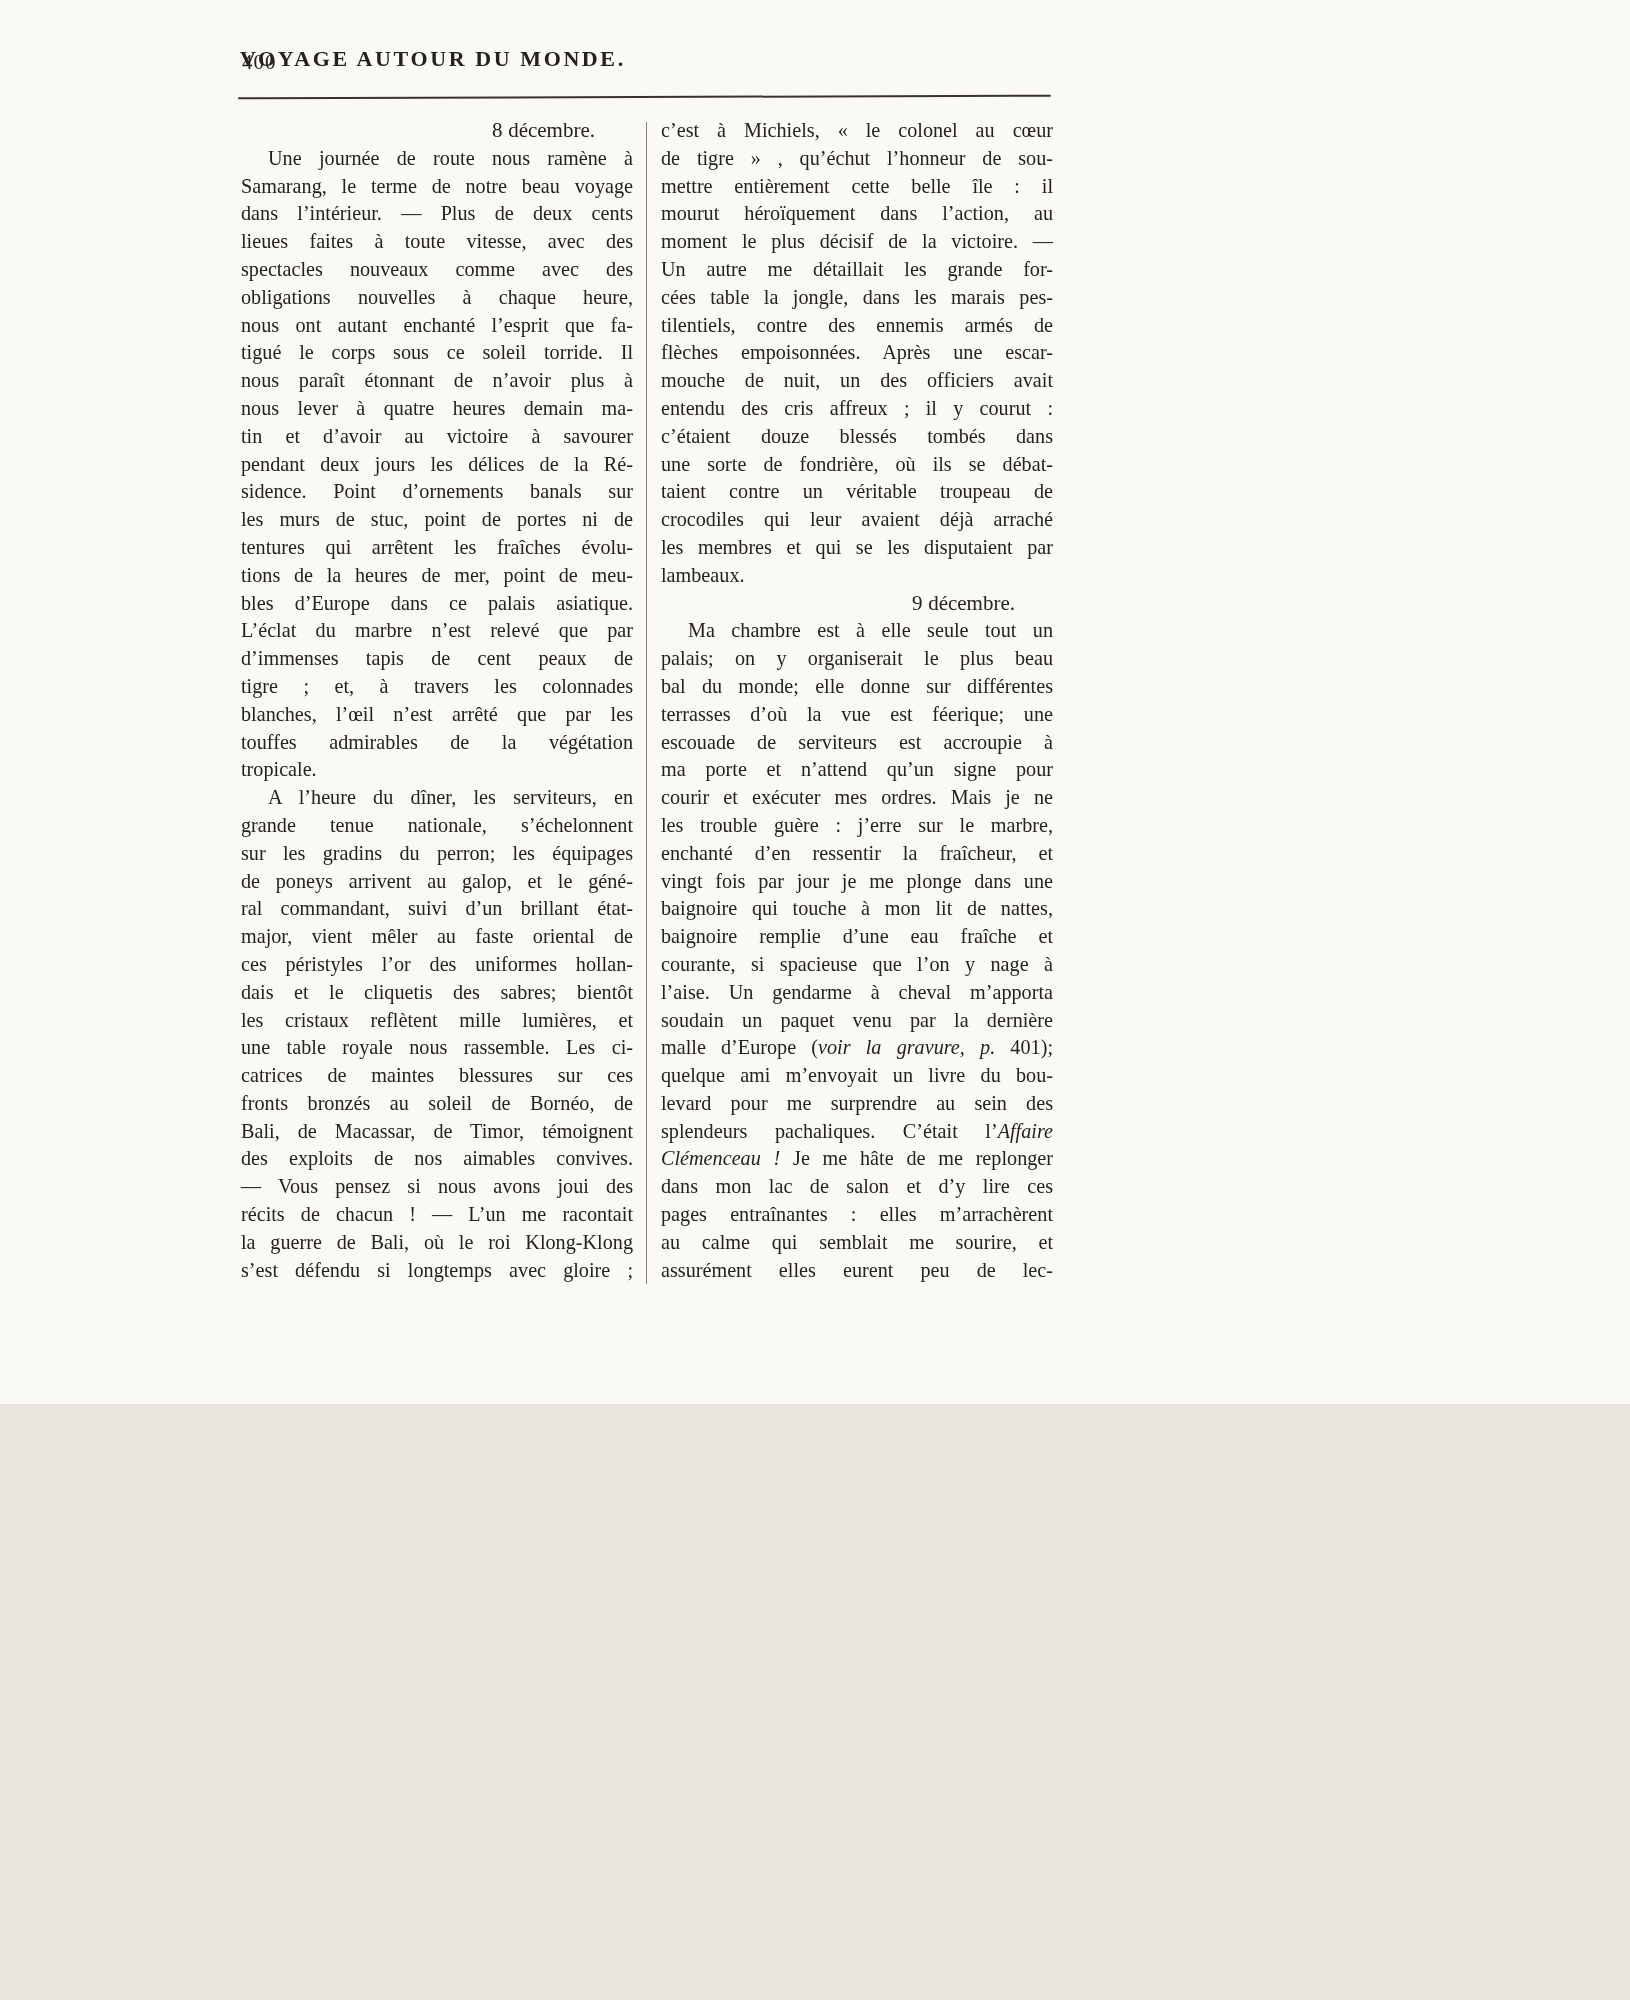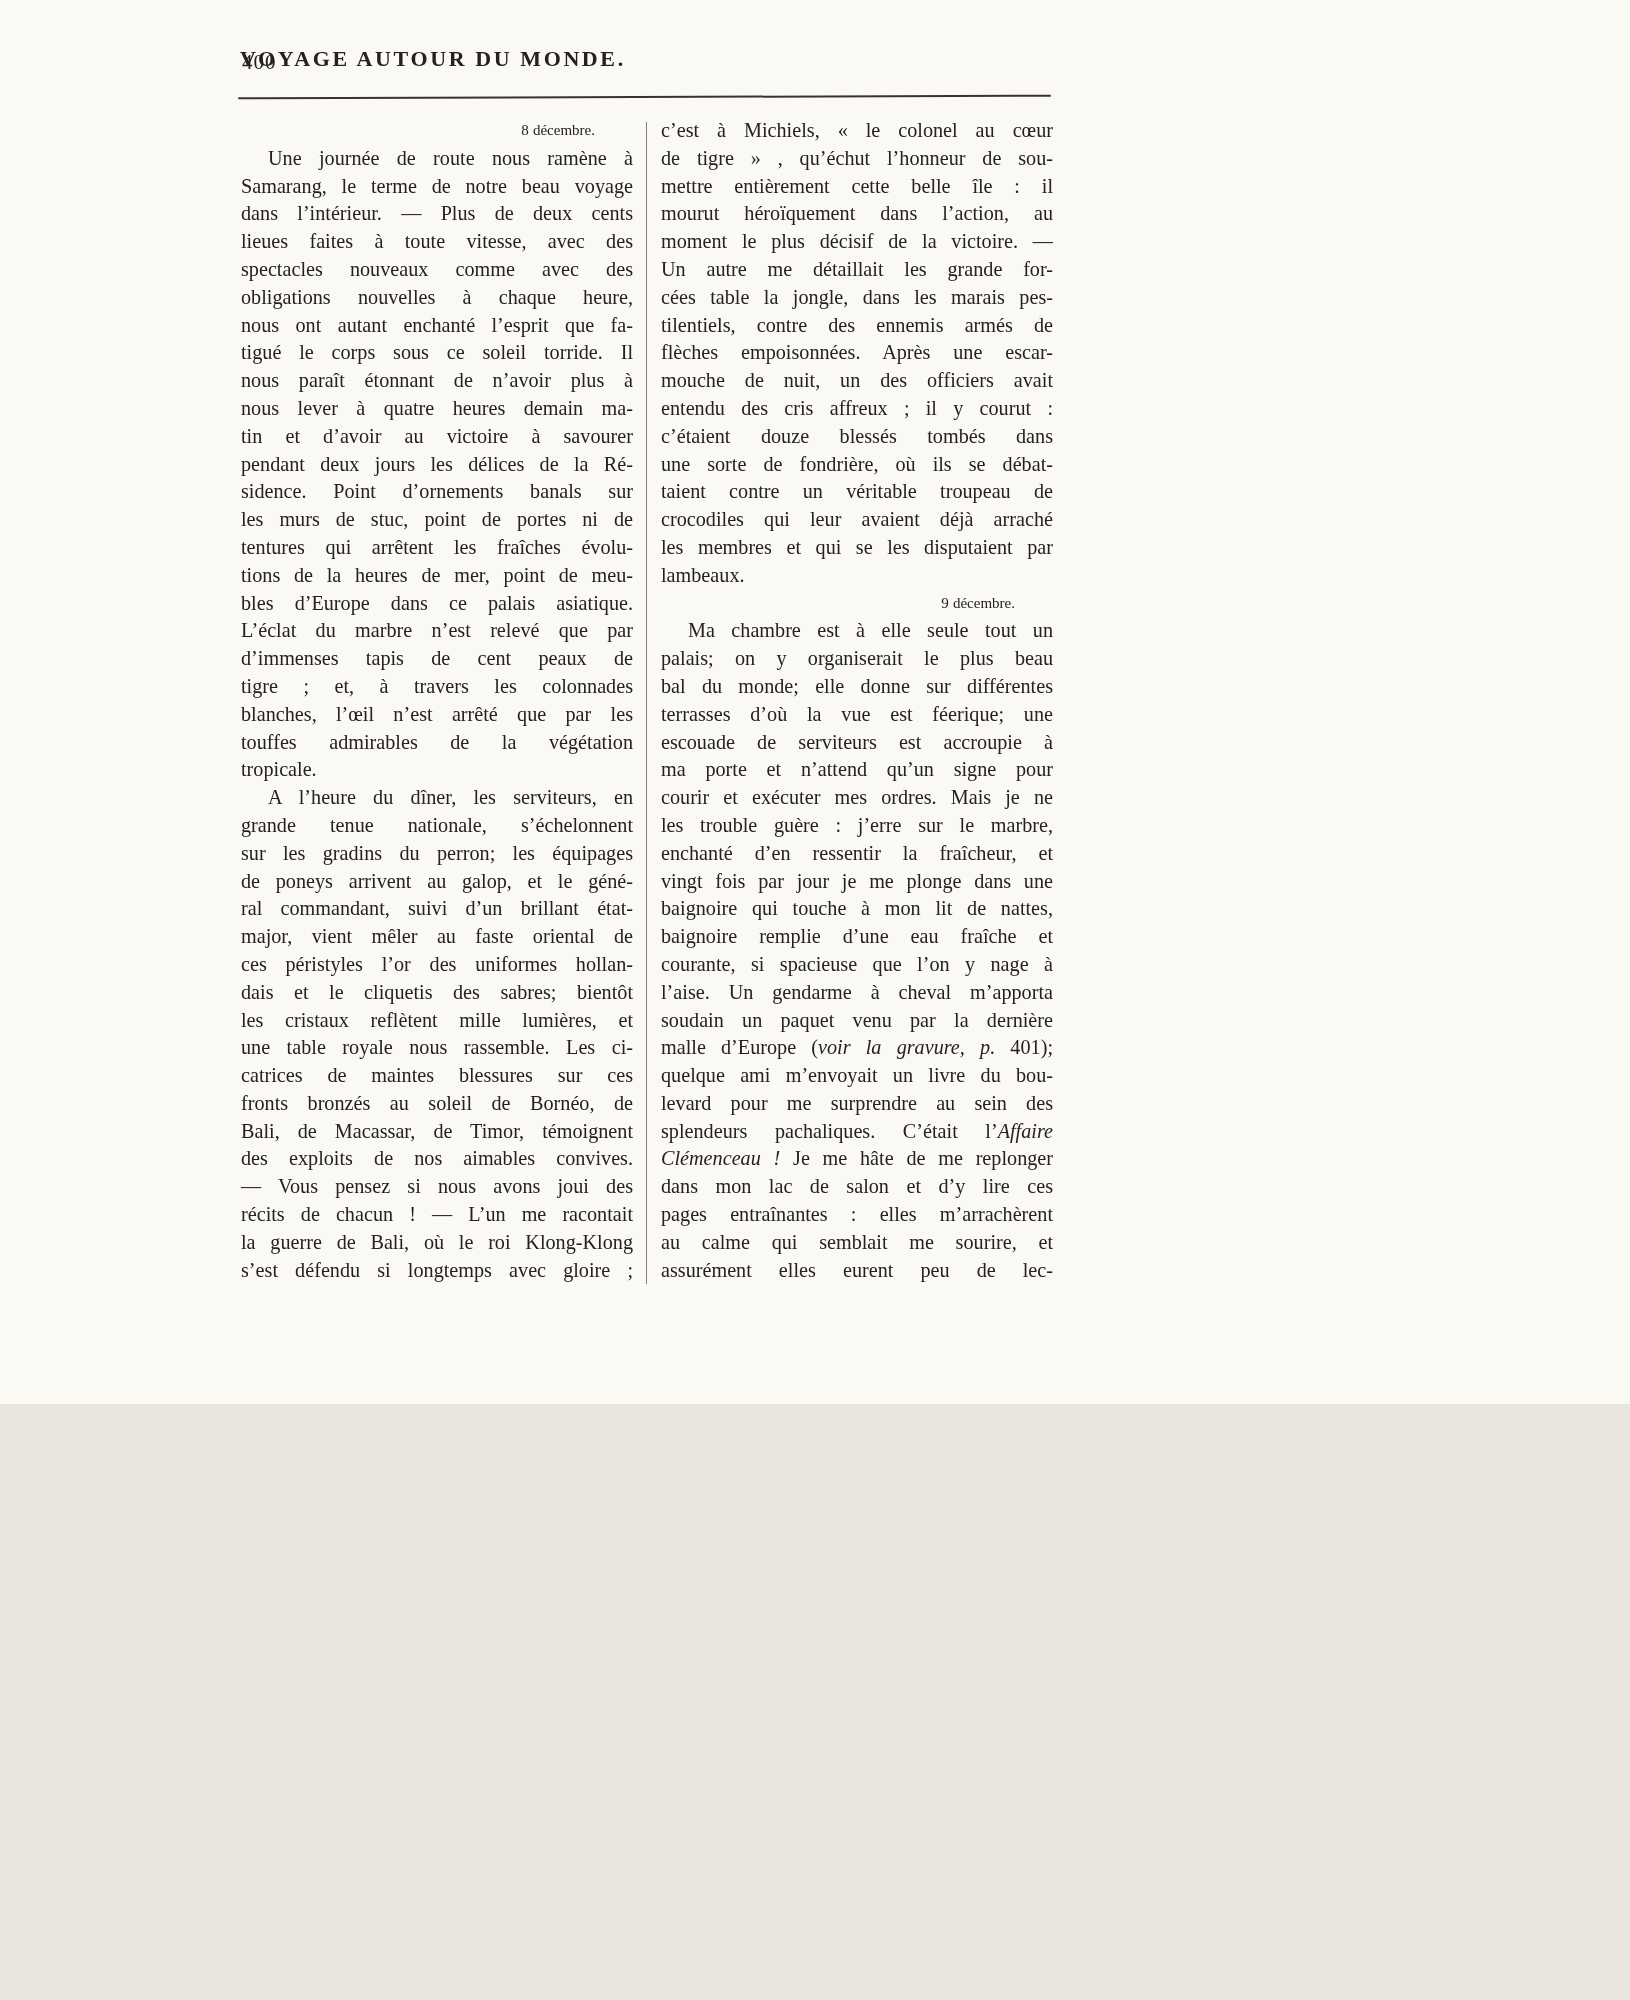--- a/index.html
+++ b/index.html
@@ -32,21 +32,21 @@
   .column.right{left:661px;}
   .tline{
     font-size:20.2px;line-height:27.8px;height:27.8px;
     text-align:justify;text-align-last:justify;
     word-spacing:.5px;
   }
   .tline.indent{text-indent:27px;}
   .tline.end{text-align:left;text-align-last:left;}
   .tline.date{
     text-align:right;text-align-last:right;
-    padding-right:38px;font-size:15px;
+    padding-right:38px;font-size:21px;
   }
   .tline i{font-style:italic;}
 </style>
 </head>
 <body>
 
 <div class="page">
 
   <div class="folio">400</div>
 

